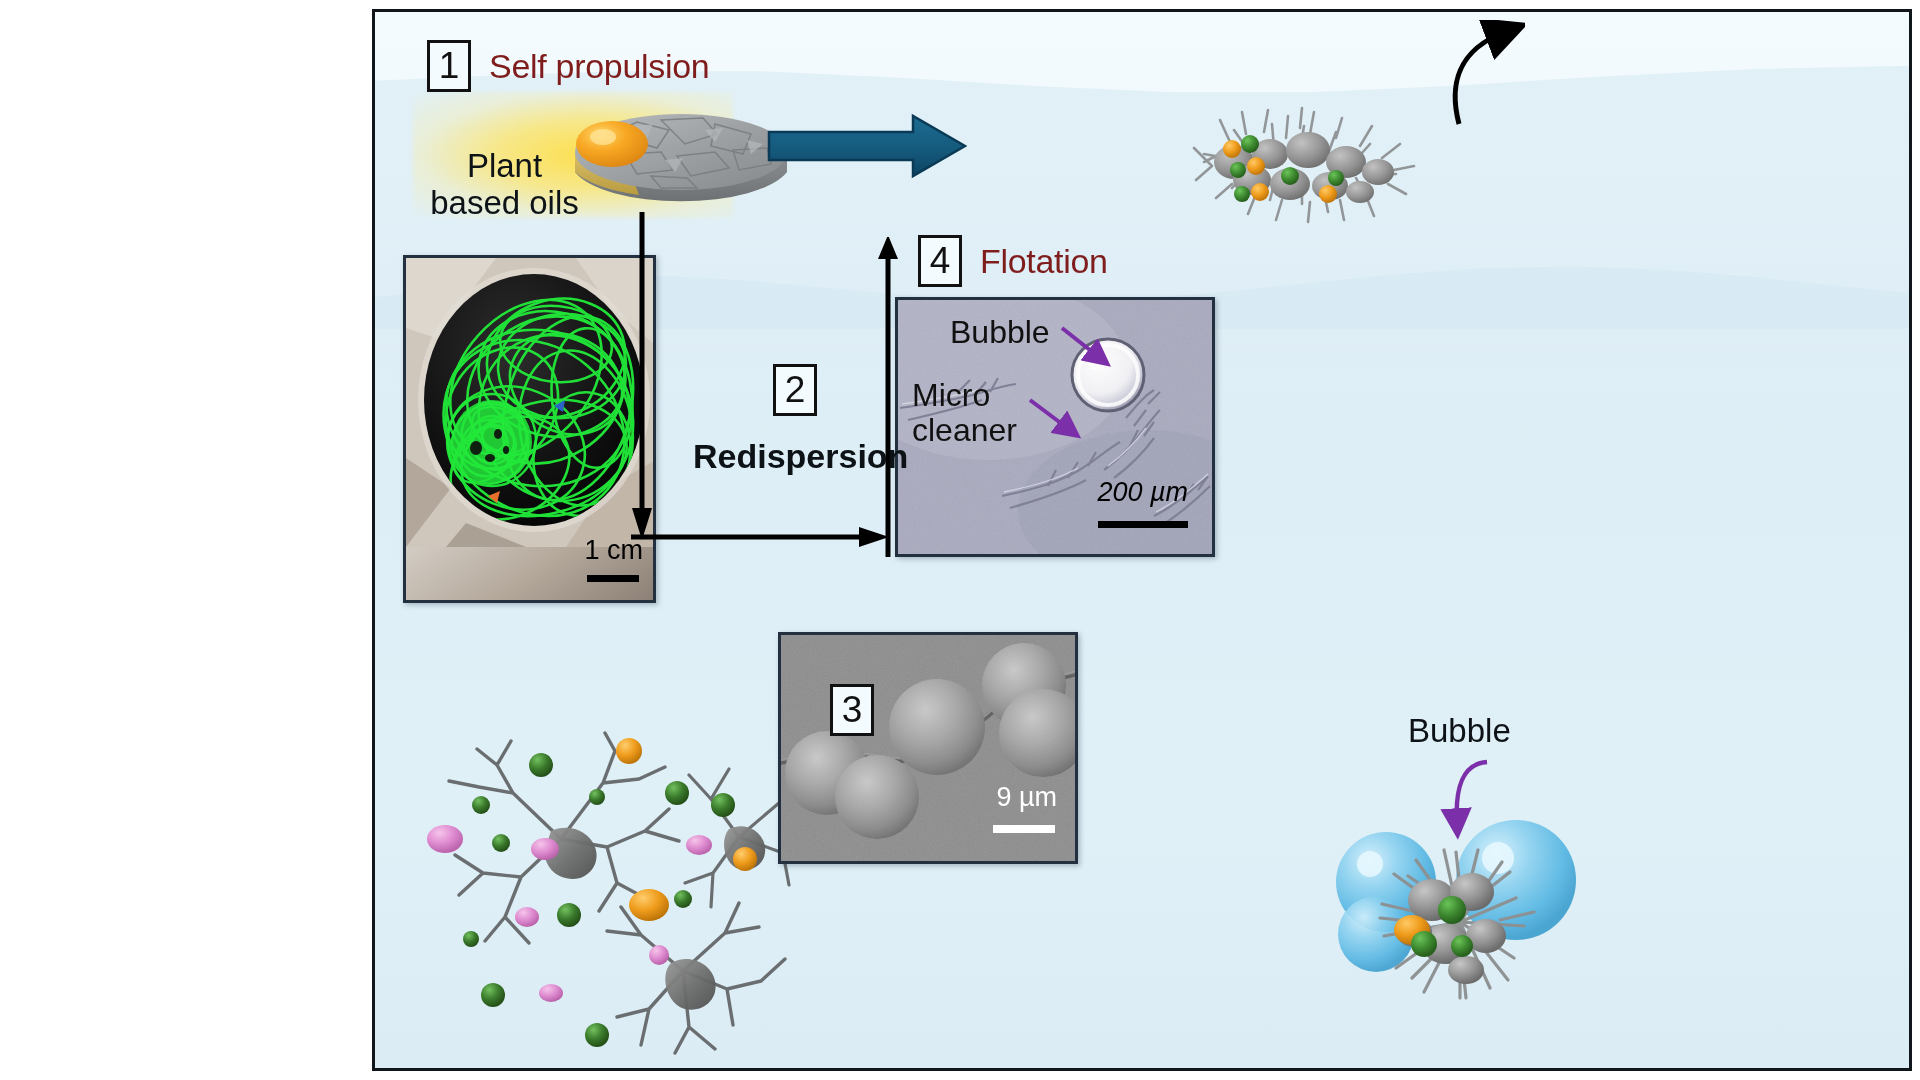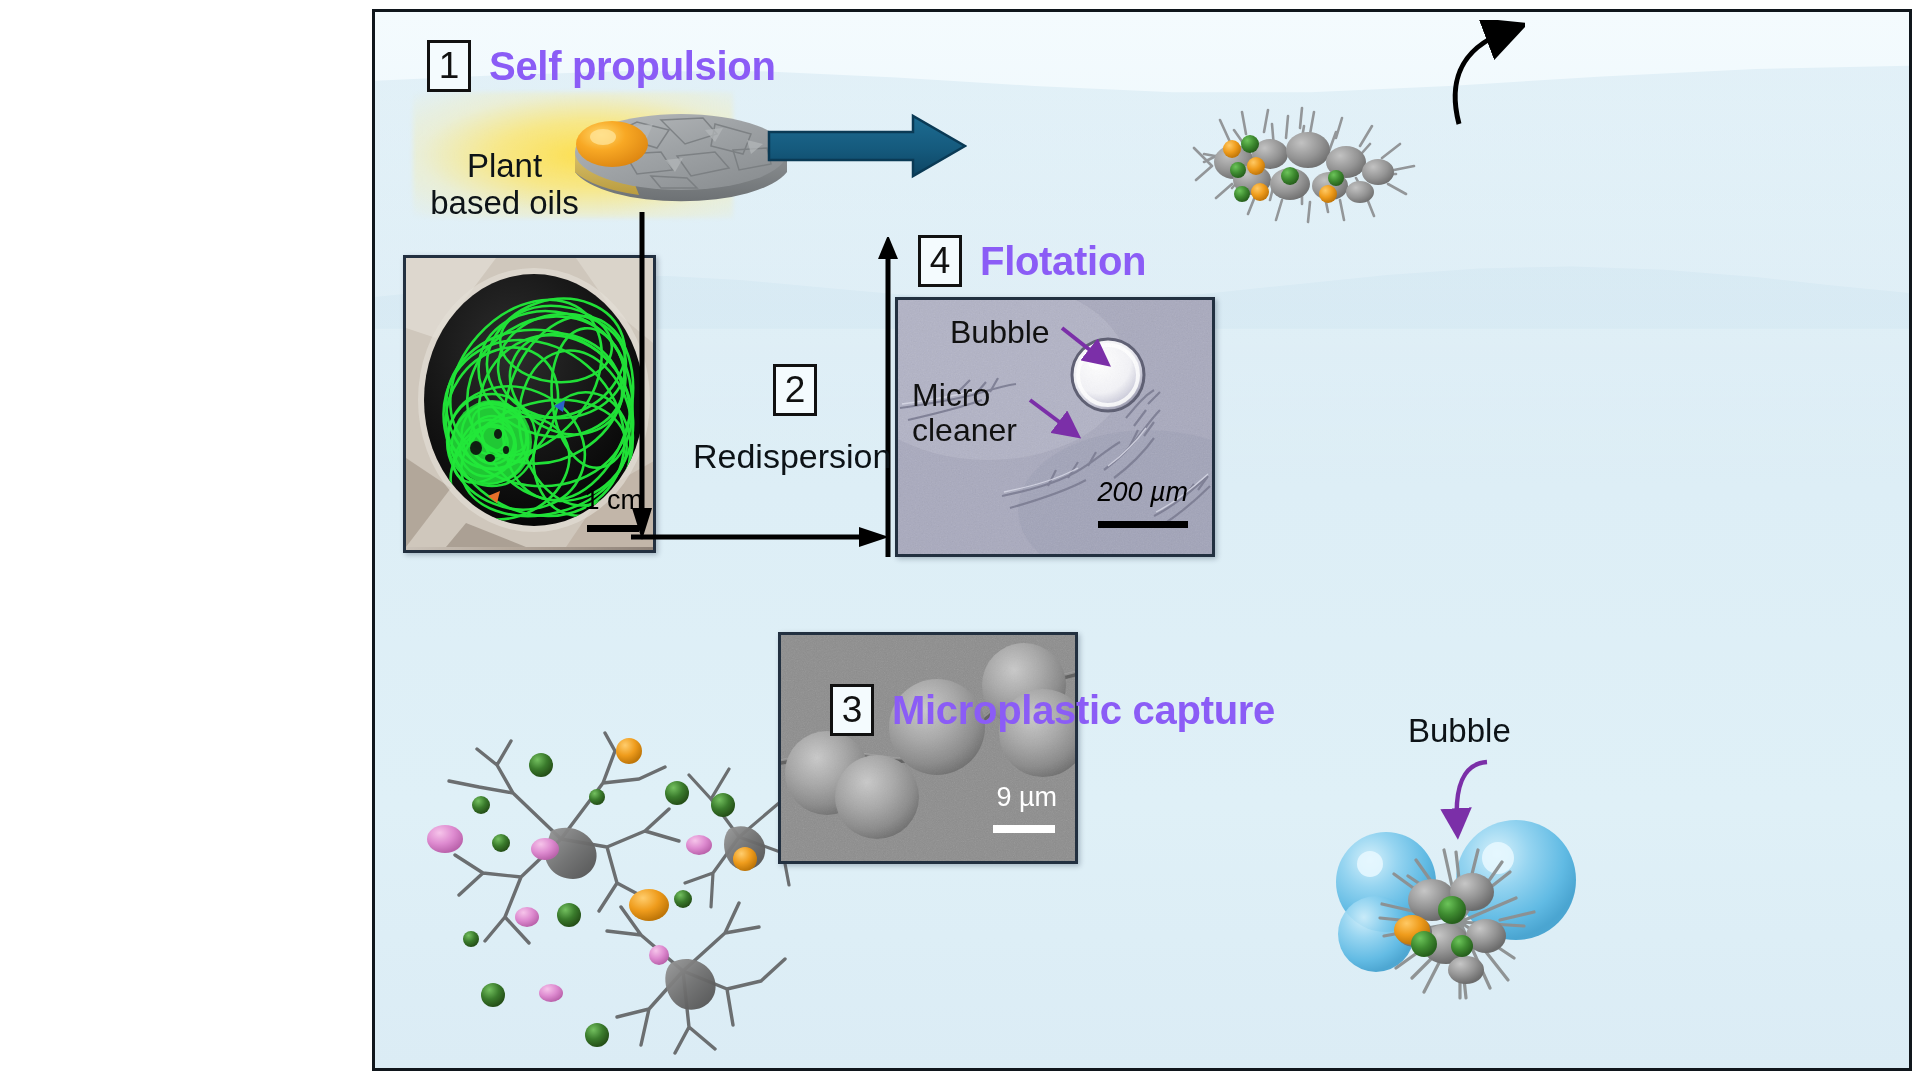--- a/index.html
+++ b/index.html
@@ -72,21 +72,21 @@
   .step-num {
     width: 44px; height: 52px;
     border: 3px solid #111;
     background: #f4fbfe;
     color: #111;
     font-size: 37px; line-height: 46px;
     text-align: center;
     font-weight: 400;
   }
   .step-title {
-    font-size: 40px; font-weight: bold; color: #8b5cf6;
+    font-size: 34px; font-weight: normal; color: #7f1d1d;
     white-space: nowrap;
     letter-spacing: -.3px;
   }
 
   
   .plain-label {
     position: absolute; z-index: 20;
     font-size: 33px; color: #0d1317; line-height: 1.12;
     white-space: pre-line; text-align: center;
   }
@@ -290,21 +290,21 @@
             <path d="M0,0 L9,4.5 L0,9 Z" fill="#000"></path>
           </marker>
         </defs>
         <path d="M54,104 C44,66 52,30 100,12" stroke="#000" stroke-width="5" fill="none" marker-end="url(#mkBlack)"></path>
       </svg>
     </div>
 
     <div class="step" style="left:398px; top:352px;">
       <div class="step-num">2</div>
     </div>
-    <div style="position:absolute; left:318px; top:425px; font-size:34px; font-weight:normal; color:#0c1216; z-index:20;">Redispersion</div>
+    <div style="position:absolute; left:318px; top:425px; font-size:34px; font-weight:bold; color:#0c1216; z-index:20;">Redispersion</div>
 
     <div class="proc-arrow" style="left:254px; top:200px; width:26px; height:330px;">
       <svg width="26" height="330" viewBox="0 0 26 330">
         <line x1="13" y1="0" x2="13" y2="300" stroke="#000" stroke-width="5"></line>
         <path d="M3,296 L13,328 L23,296 Z" fill="#000"></path>
       </svg>
     </div>
 
     <div class="proc-arrow" style="left:256px; top:512px; width:260px; height:26px;">
       <svg width="260" height="26" viewBox="0 0 260 26">
@@ -313,21 +313,21 @@
       </svg>
     </div>
 
     <div class="proc-arrow" style="left:500px; top:225px; width:26px; height:320px;">
       <svg width="26" height="320" viewBox="0 0 26 320">
         <line x1="13" y1="18" x2="13" y2="320" stroke="#000" stroke-width="5"></line>
         <path d="M3,22 L13,-2 L23,22 Z" fill="#000"></path>
       </svg>
     </div>
 
-    <div class="photo" style="left:28px; top:243px; width:253px; height:298px;">
+    <div class="photo" style="left:28px; top:243px; width:253px; height:348px;">
       <div class="petri-bg"></div>
       <svg width="253" height="289" viewBox="0 0 253 289" style="position:absolute;inset:0;">
         <defs>
           <radialGradient id="dishG" cx="40%" cy="30%" r="72%">
             <stop offset="0%" stop-color="#2d2d2d"></stop>
             <stop offset="60%" stop-color="#141414"></stop>
             <stop offset="100%" stop-color="#050505"></stop>
           </radialGradient>
           <clipPath id="dishClip">
               <ellipse cx="128" cy="142" rx="110" ry="126"></ellipse>
@@ -391,21 +391,20 @@
           <path d="M148,148 l11,-6 l-2,12 z" fill="#2a62c9"></path>
           <path d="M82,238 l12,-5 l-3,12 z" fill="#e8702a"></path>
         </g>
       </svg>
       <div class="scalebar-text" style="right:10px; bottom:34px;">1 cm</div>
       <div class="scalebar-line" style="right:14px; bottom:18px; width:52px;"></div>
     </div>
 
     <div class="step" style="left:455px; top:672px;">
       <div class="step-num">3</div>
-      <div class="step-title">Microplastic capture</div>
     </div>
 
     <div style="position:absolute; left:18px; top:715px; width:420px; height:330px; z-index:12;">
       <svg width="420" height="330" viewBox="0 0 420 330">
         <defs>
           <linearGradient id="dendG" x1="0" y1="0" x2="1" y2="1">
             <stop offset="0%" stop-color="#9a9a9a"></stop>
             <stop offset="50%" stop-color="#6f6f6f"></stop>
             <stop offset="100%" stop-color="#4d4d4d"></stop>
           </linearGradient>

